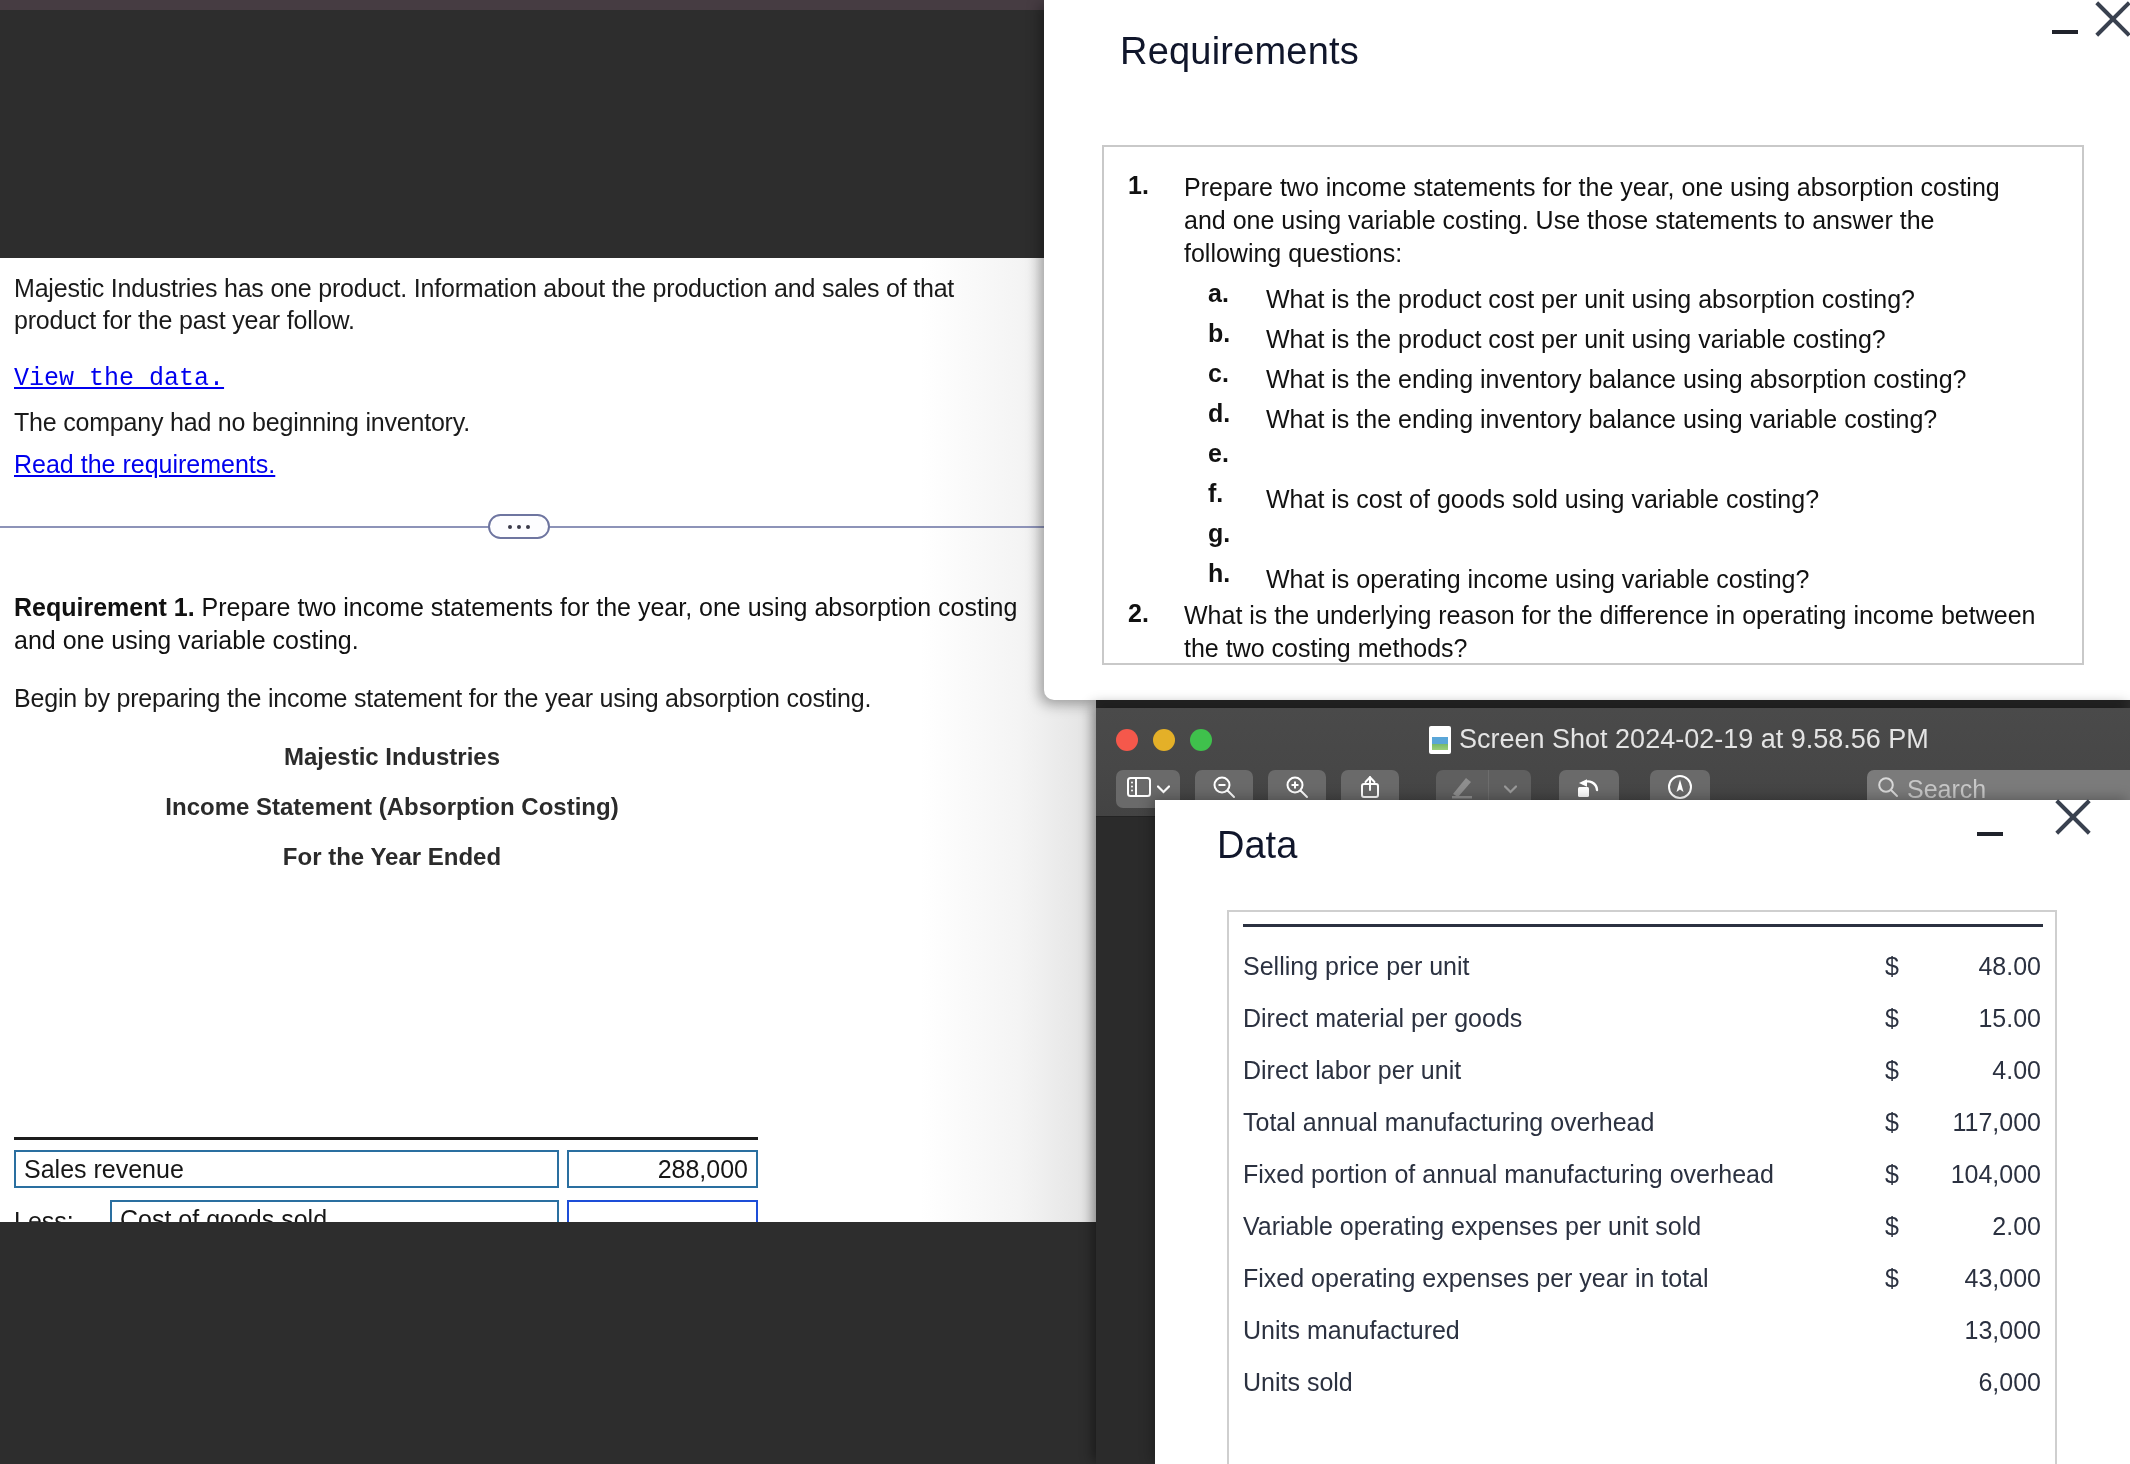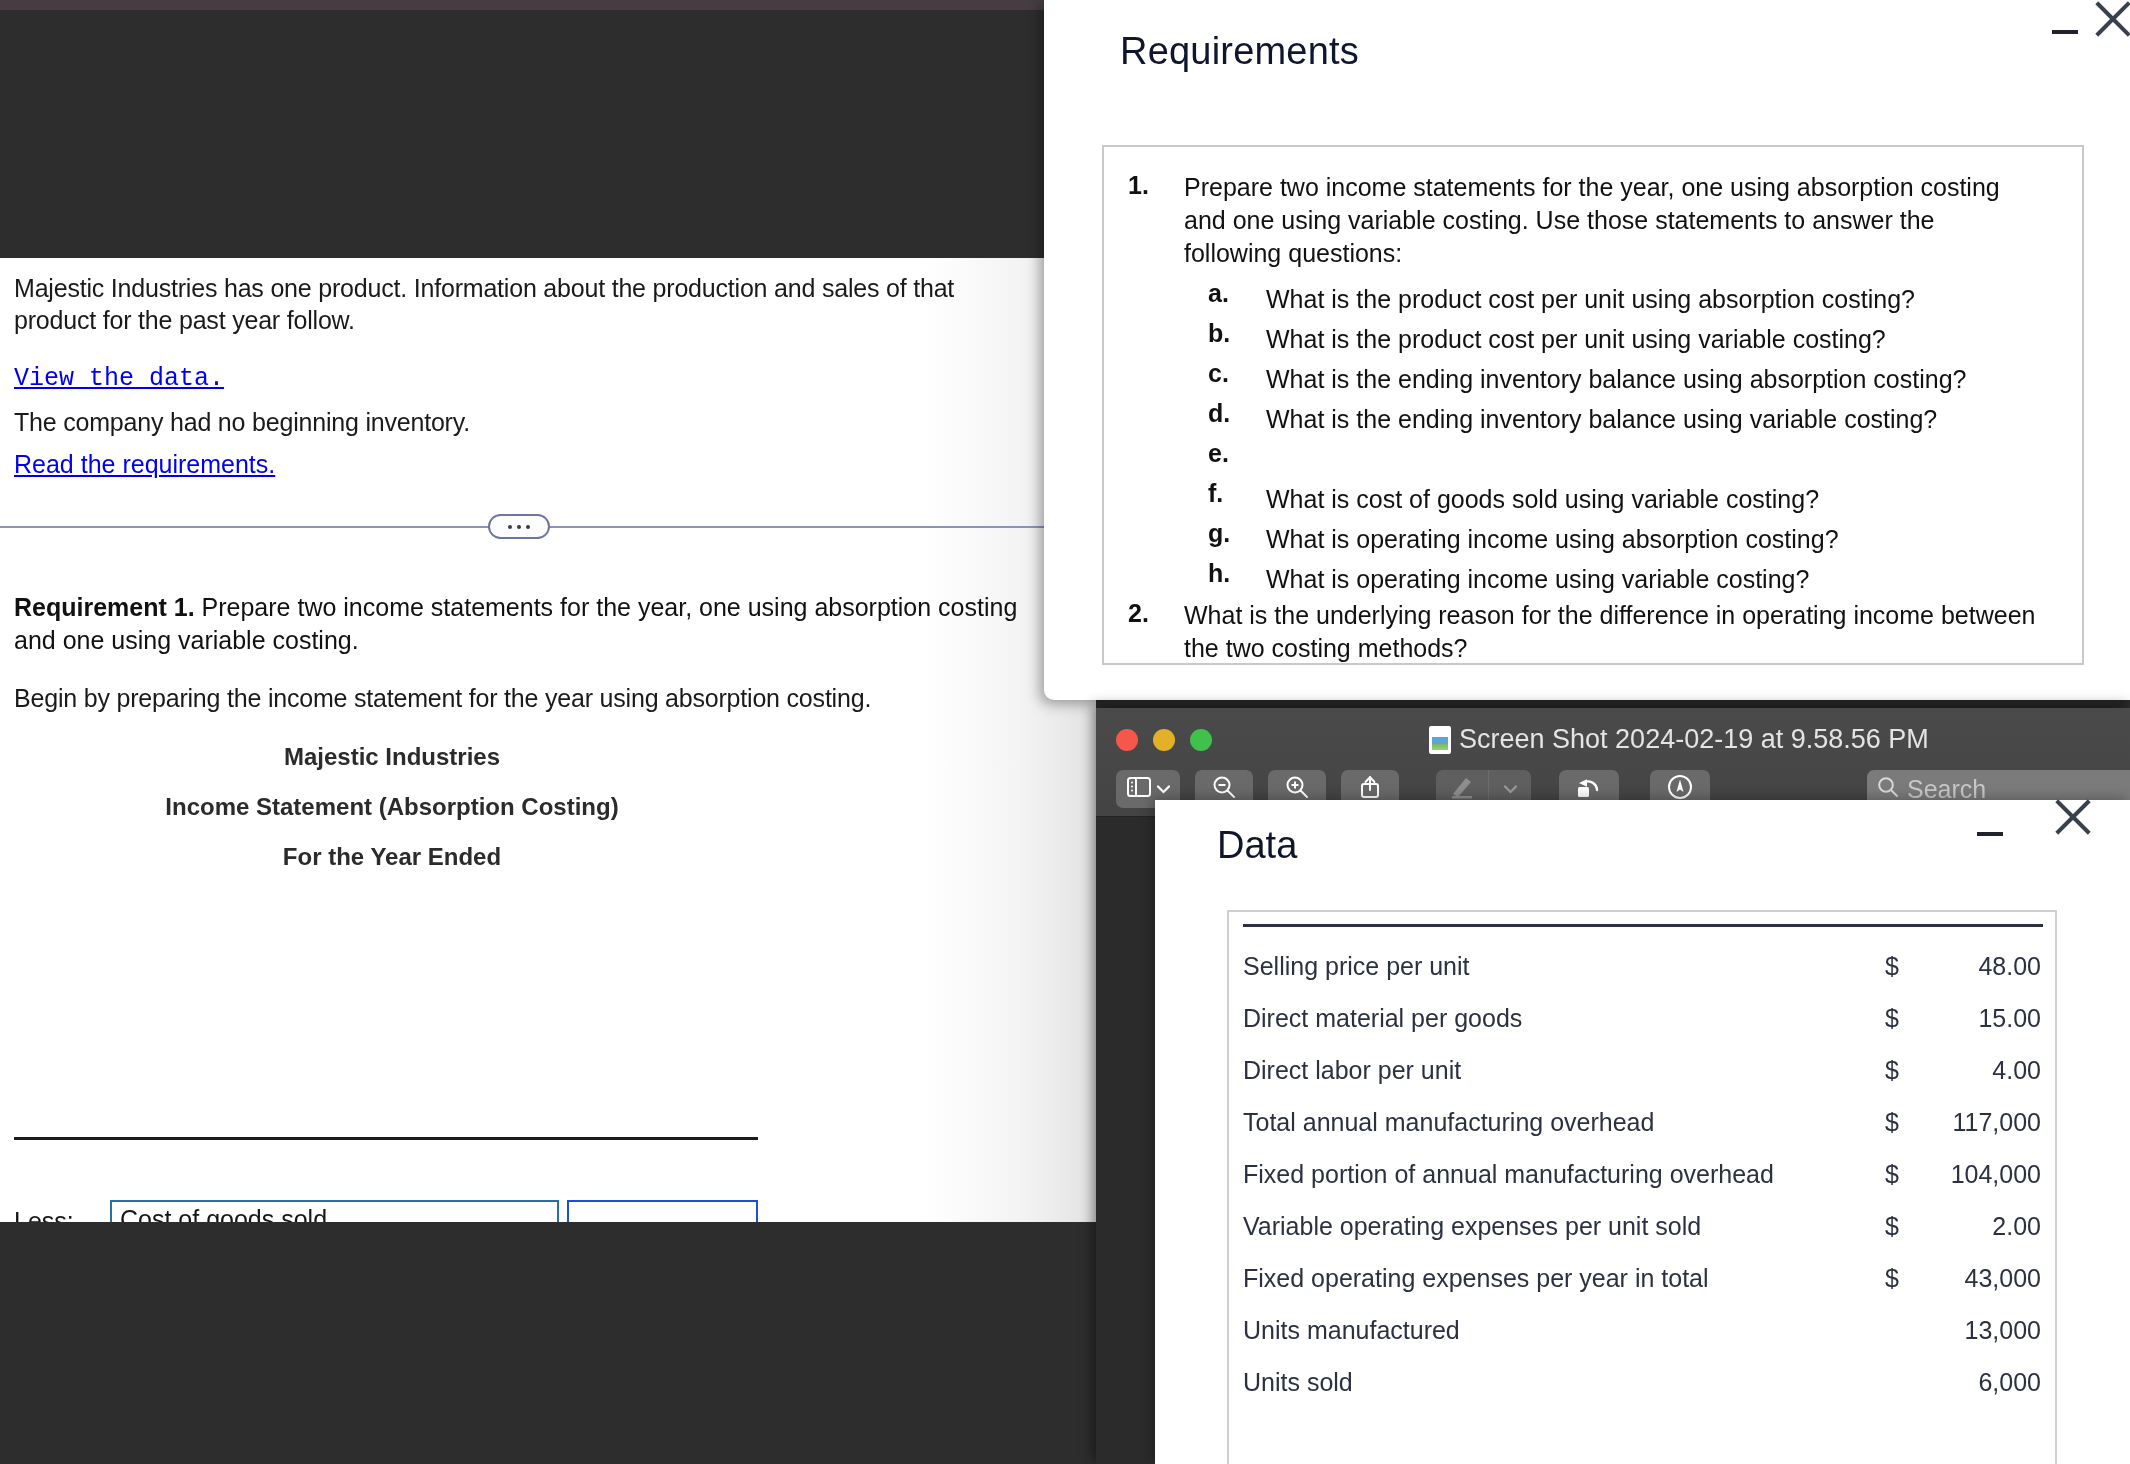--- a/index.html
+++ b/index.html
@@ -281,20 +281,24 @@
       <div class="req-head" style="left:14px; top:366px;">and one using variable costing.</div>
 
       <div class="ex-para" style="left:14px; top:424px;">Begin by preparing the income statement for the year using absorption costing.</div>
 
       <div class="stmt-title" style="left:14px; top:485px;">Majestic Industries</div>
       <div class="stmt-title" style="left:14px; top:535px;">Income Statement (Absorption Costing)</div>
       <div class="stmt-title" style="left:14px; top:585px;">For the Year Ended</div>
 
       <div class="form-rule"></div>
 
+      <div class="frow" style="left:0; top:892px; width:760px;">
+        <div class="fcell" style="left:14px; width:545px;">Sales revenue</div>
+        <div class="fcell num" style="left:567px; width:191px;">288,000</div>
+      </div>
 
       <div class="frow" style="left:0; top:942px; width:760px;">
         <div class="fless" style="left:14px; top:7px;">Less:</div>
         <div class="fcell" style="left:110px; width:449px;">Cost of goods sold</div>
         <div class="fcell num focused" style="left:567px; width:191px;"></div>
       </div>
 
     </div>
   </div>
 
@@ -325,21 +329,20 @@
 
       <div class="req-sublet" style="left:104px; top:252px;">d.</div>
       <div class="req-sub" style="left:162px; top:252px;">What is the ending inventory balance using variable costing?</div>
 
       <div class="req-sublet" style="left:104px; top:292px;">e.</div>
 
       <div class="req-sublet" style="left:104px; top:332px;">f.</div>
       <div class="req-sub" style="left:162px; top:332px;">What is cost of goods sold using variable costing?</div>
 
       <div class="req-sublet" style="left:104px; top:372px;">g.</div>
-      <div class="req-sub" style="left:162px; top:372px;">What is operating income using absorption costing?</div>
 
       <div class="req-sublet" style="left:104px; top:412px;">h.</div>
       <div class="req-sub" style="left:162px; top:412px;text-align:right;">What is operating income using variable costing?</div>
 
       <div class="req-num" style="left:24px; top:452px;">2.</div>
       <div class="req-item" style="left:80px; top:452px; width:900px;">What is the underlying reason for the difference in operating income between</div>
       <div class="req-item" style="left:80px; top:485px; width:900px;">the two costing methods?</div>
     </div>
   </div>
 

